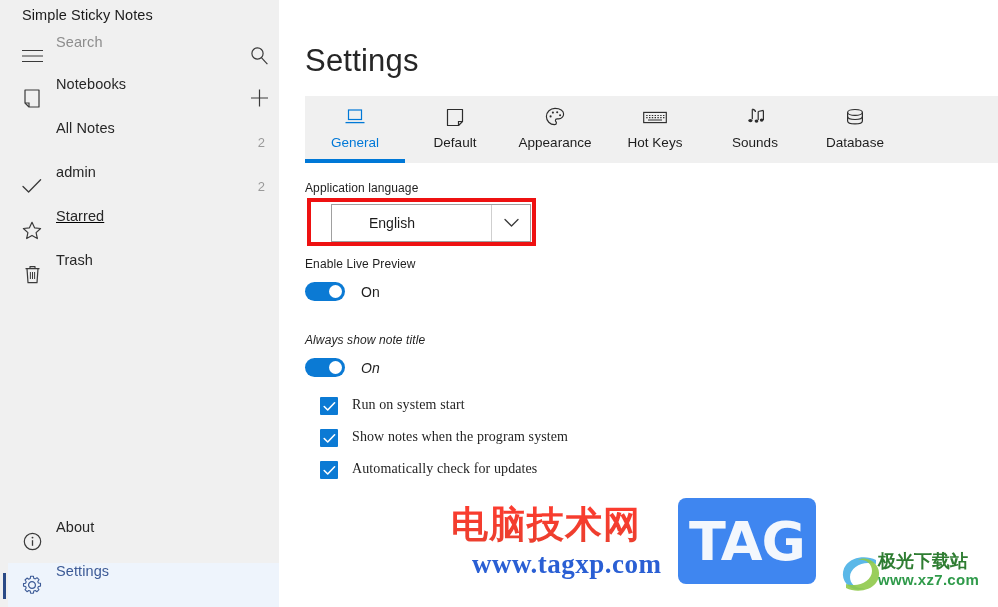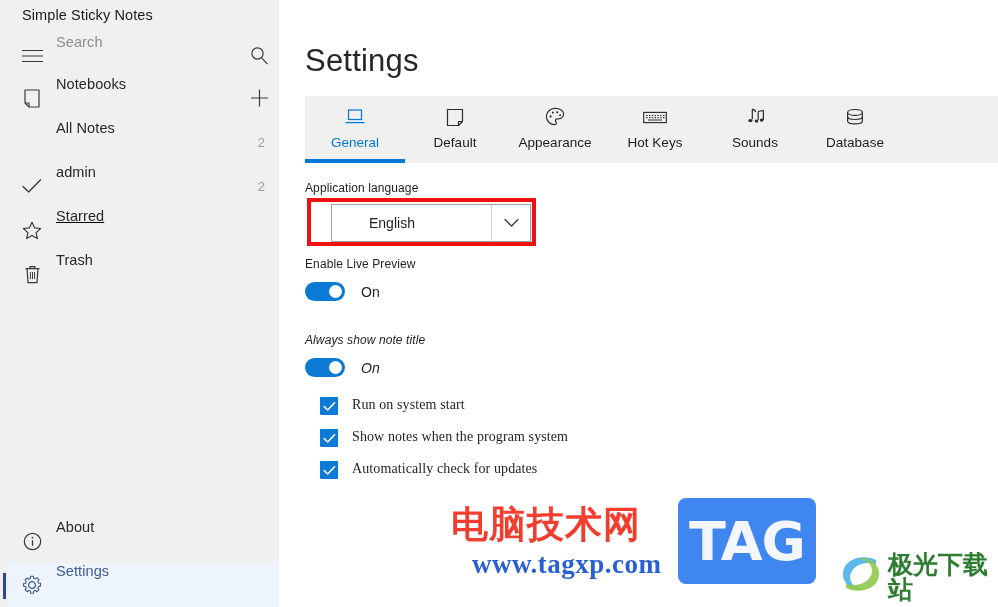--- a/index.html
+++ b/index.html
@@ -187,22 +187,22 @@
     background: #3f86f0;
     display: flex; align-items: center; justify-content: center;
   }
   #wm-tag span {
     font-family: "DejaVu Sans", sans-serif;
     font-size: 54px; font-weight: bold; color: #f3f7fd; letter-spacing: -1px;
   }
   #wm-jg { position: absolute; left: 840px; top: 552px; }
   #wm-jg-cn {
     font-family: "DejaVu Sans", sans-serif;
-    font-size: 25px; font-weight: bold; color: #2f7d32; letter-spacing: 0px;
-    display: block; margin-left: 48px; line-height: 1;
+    font-size: 18px; font-weight: bold; color: #2f7d32; letter-spacing: 0px;
+    display: block; margin-left: 38px; line-height: 1;
   }
   #wm-jg-url {
     font-family: "Liberation Sans", sans-serif;
     font-size: 15px; font-weight: bold; color: #2f9a4a; letter-spacing: .3px;
     display: block; margin-left: 38px; margin-top: 2px; line-height: 1;
   }
   #wm-jg-swoosh { position: absolute; left: 0; top: 2px; }
 </style>
 </head>
 <body>

